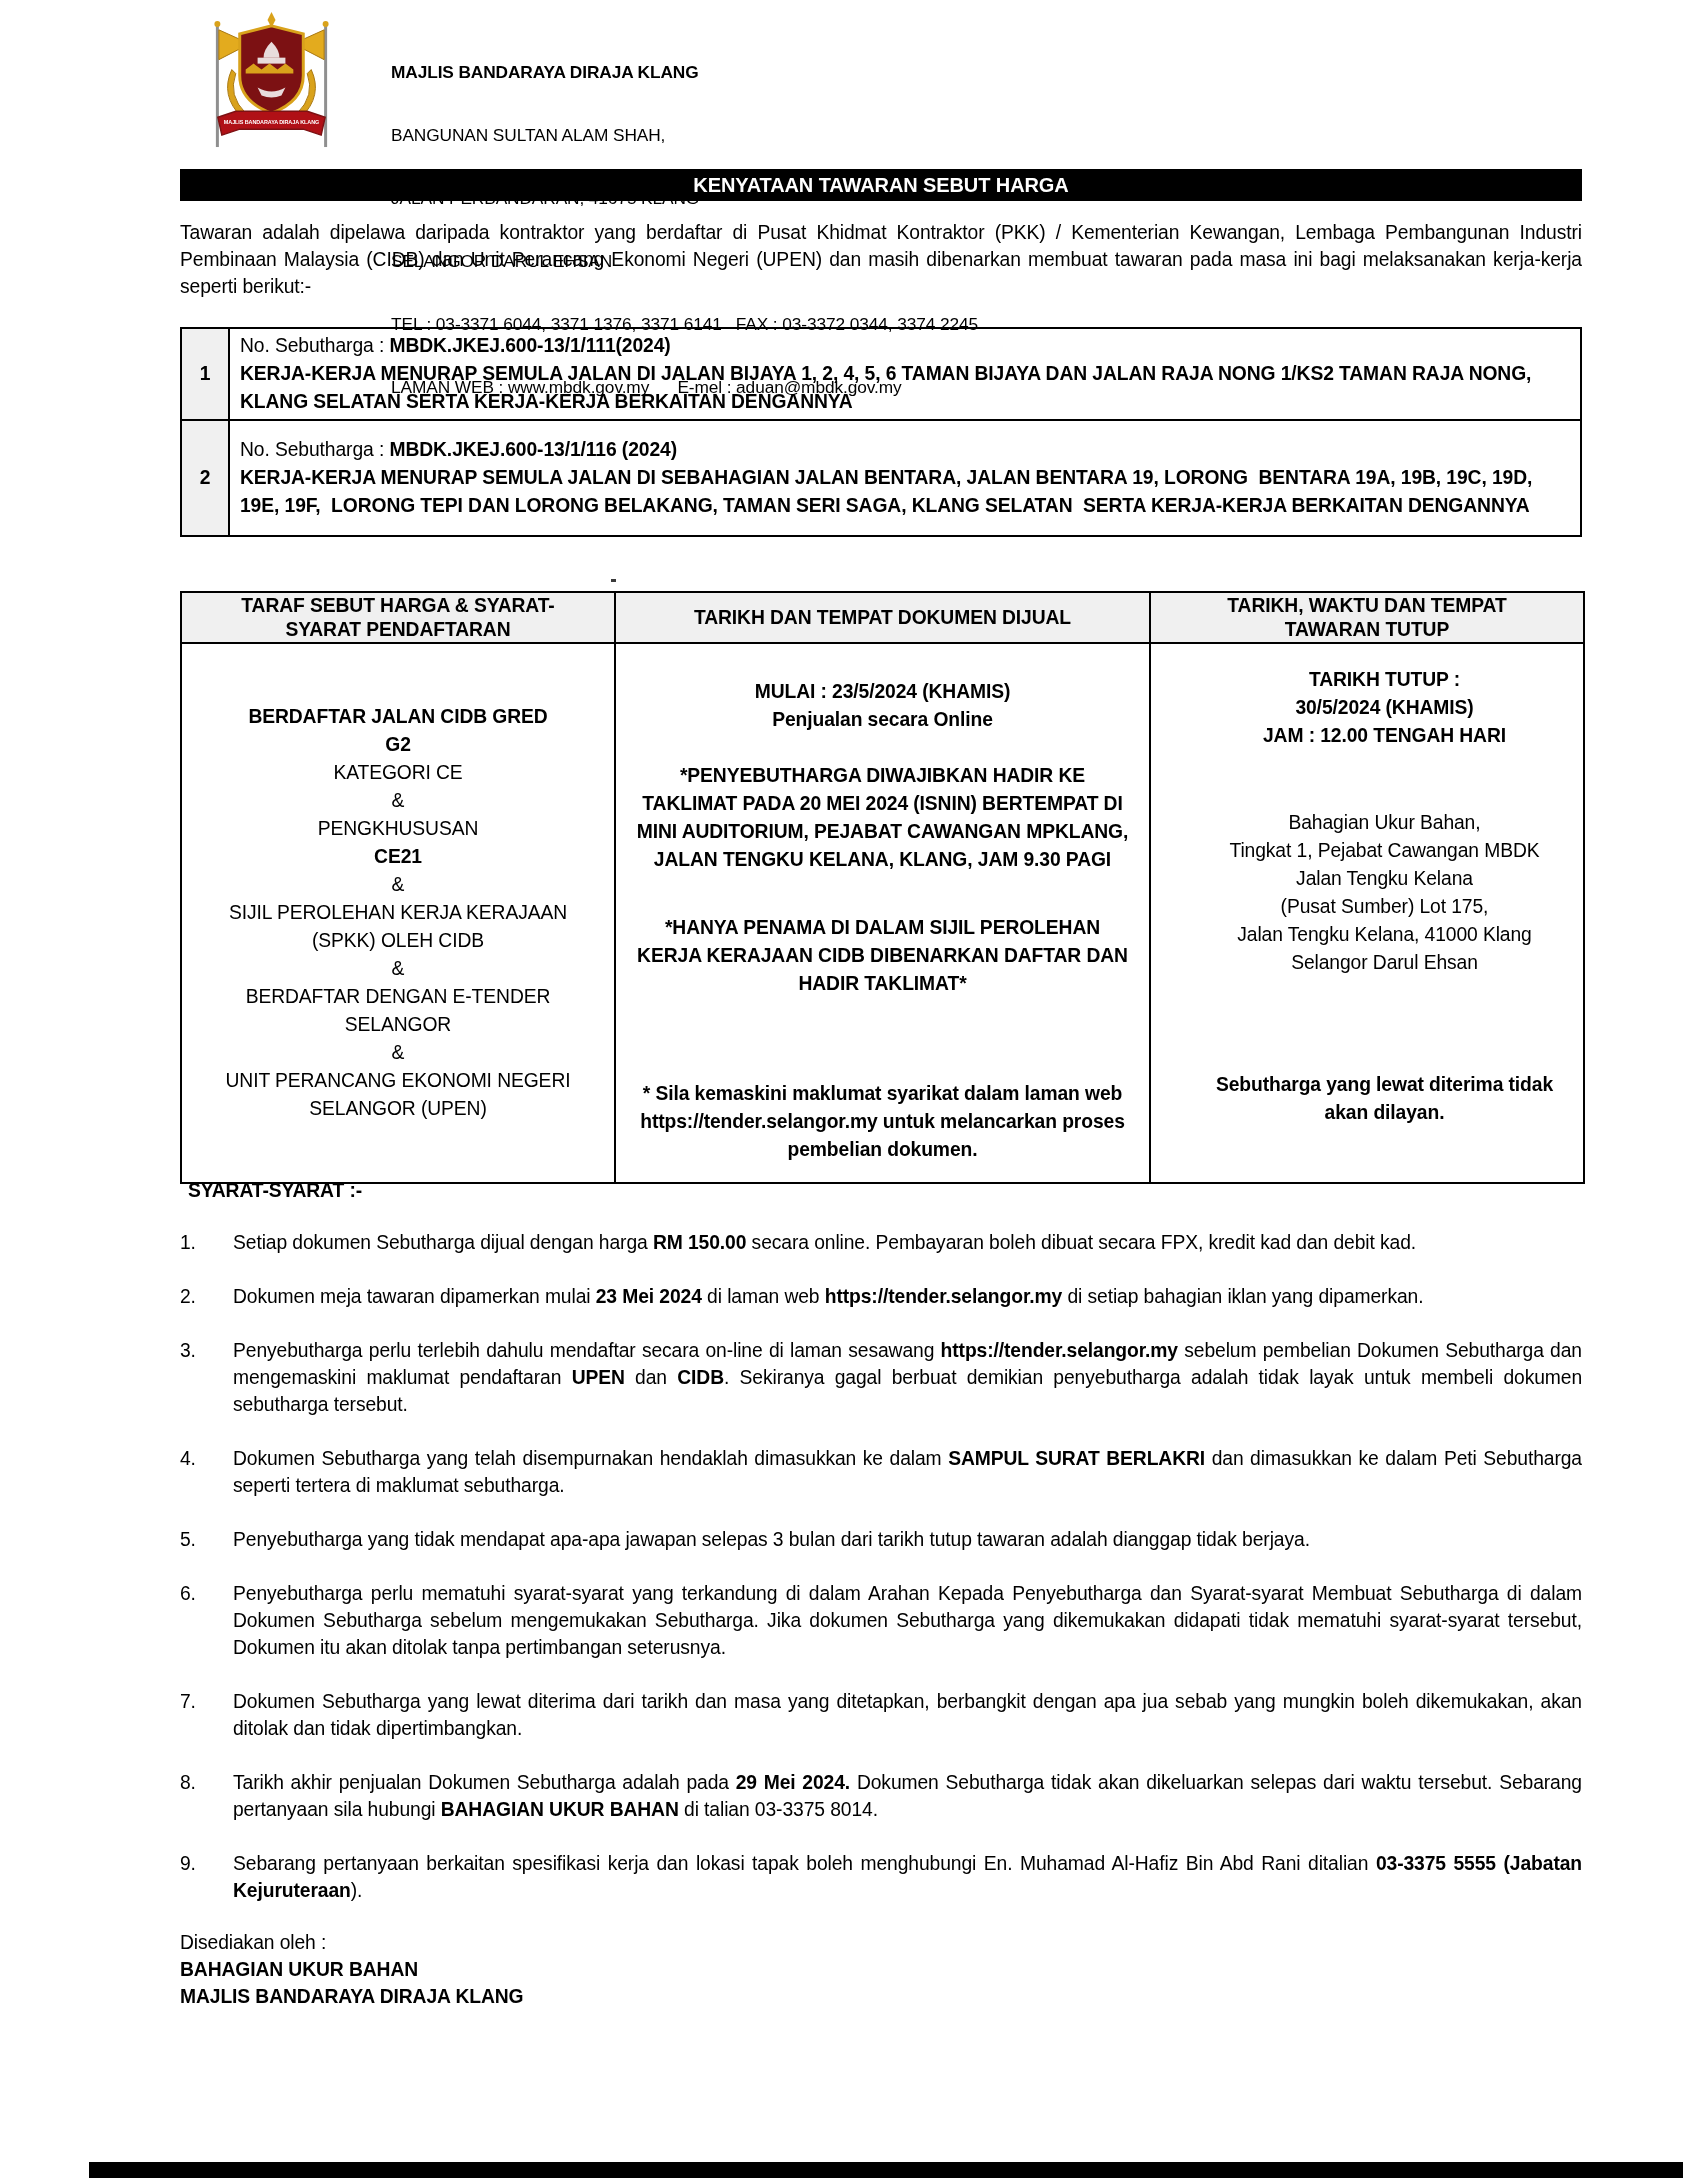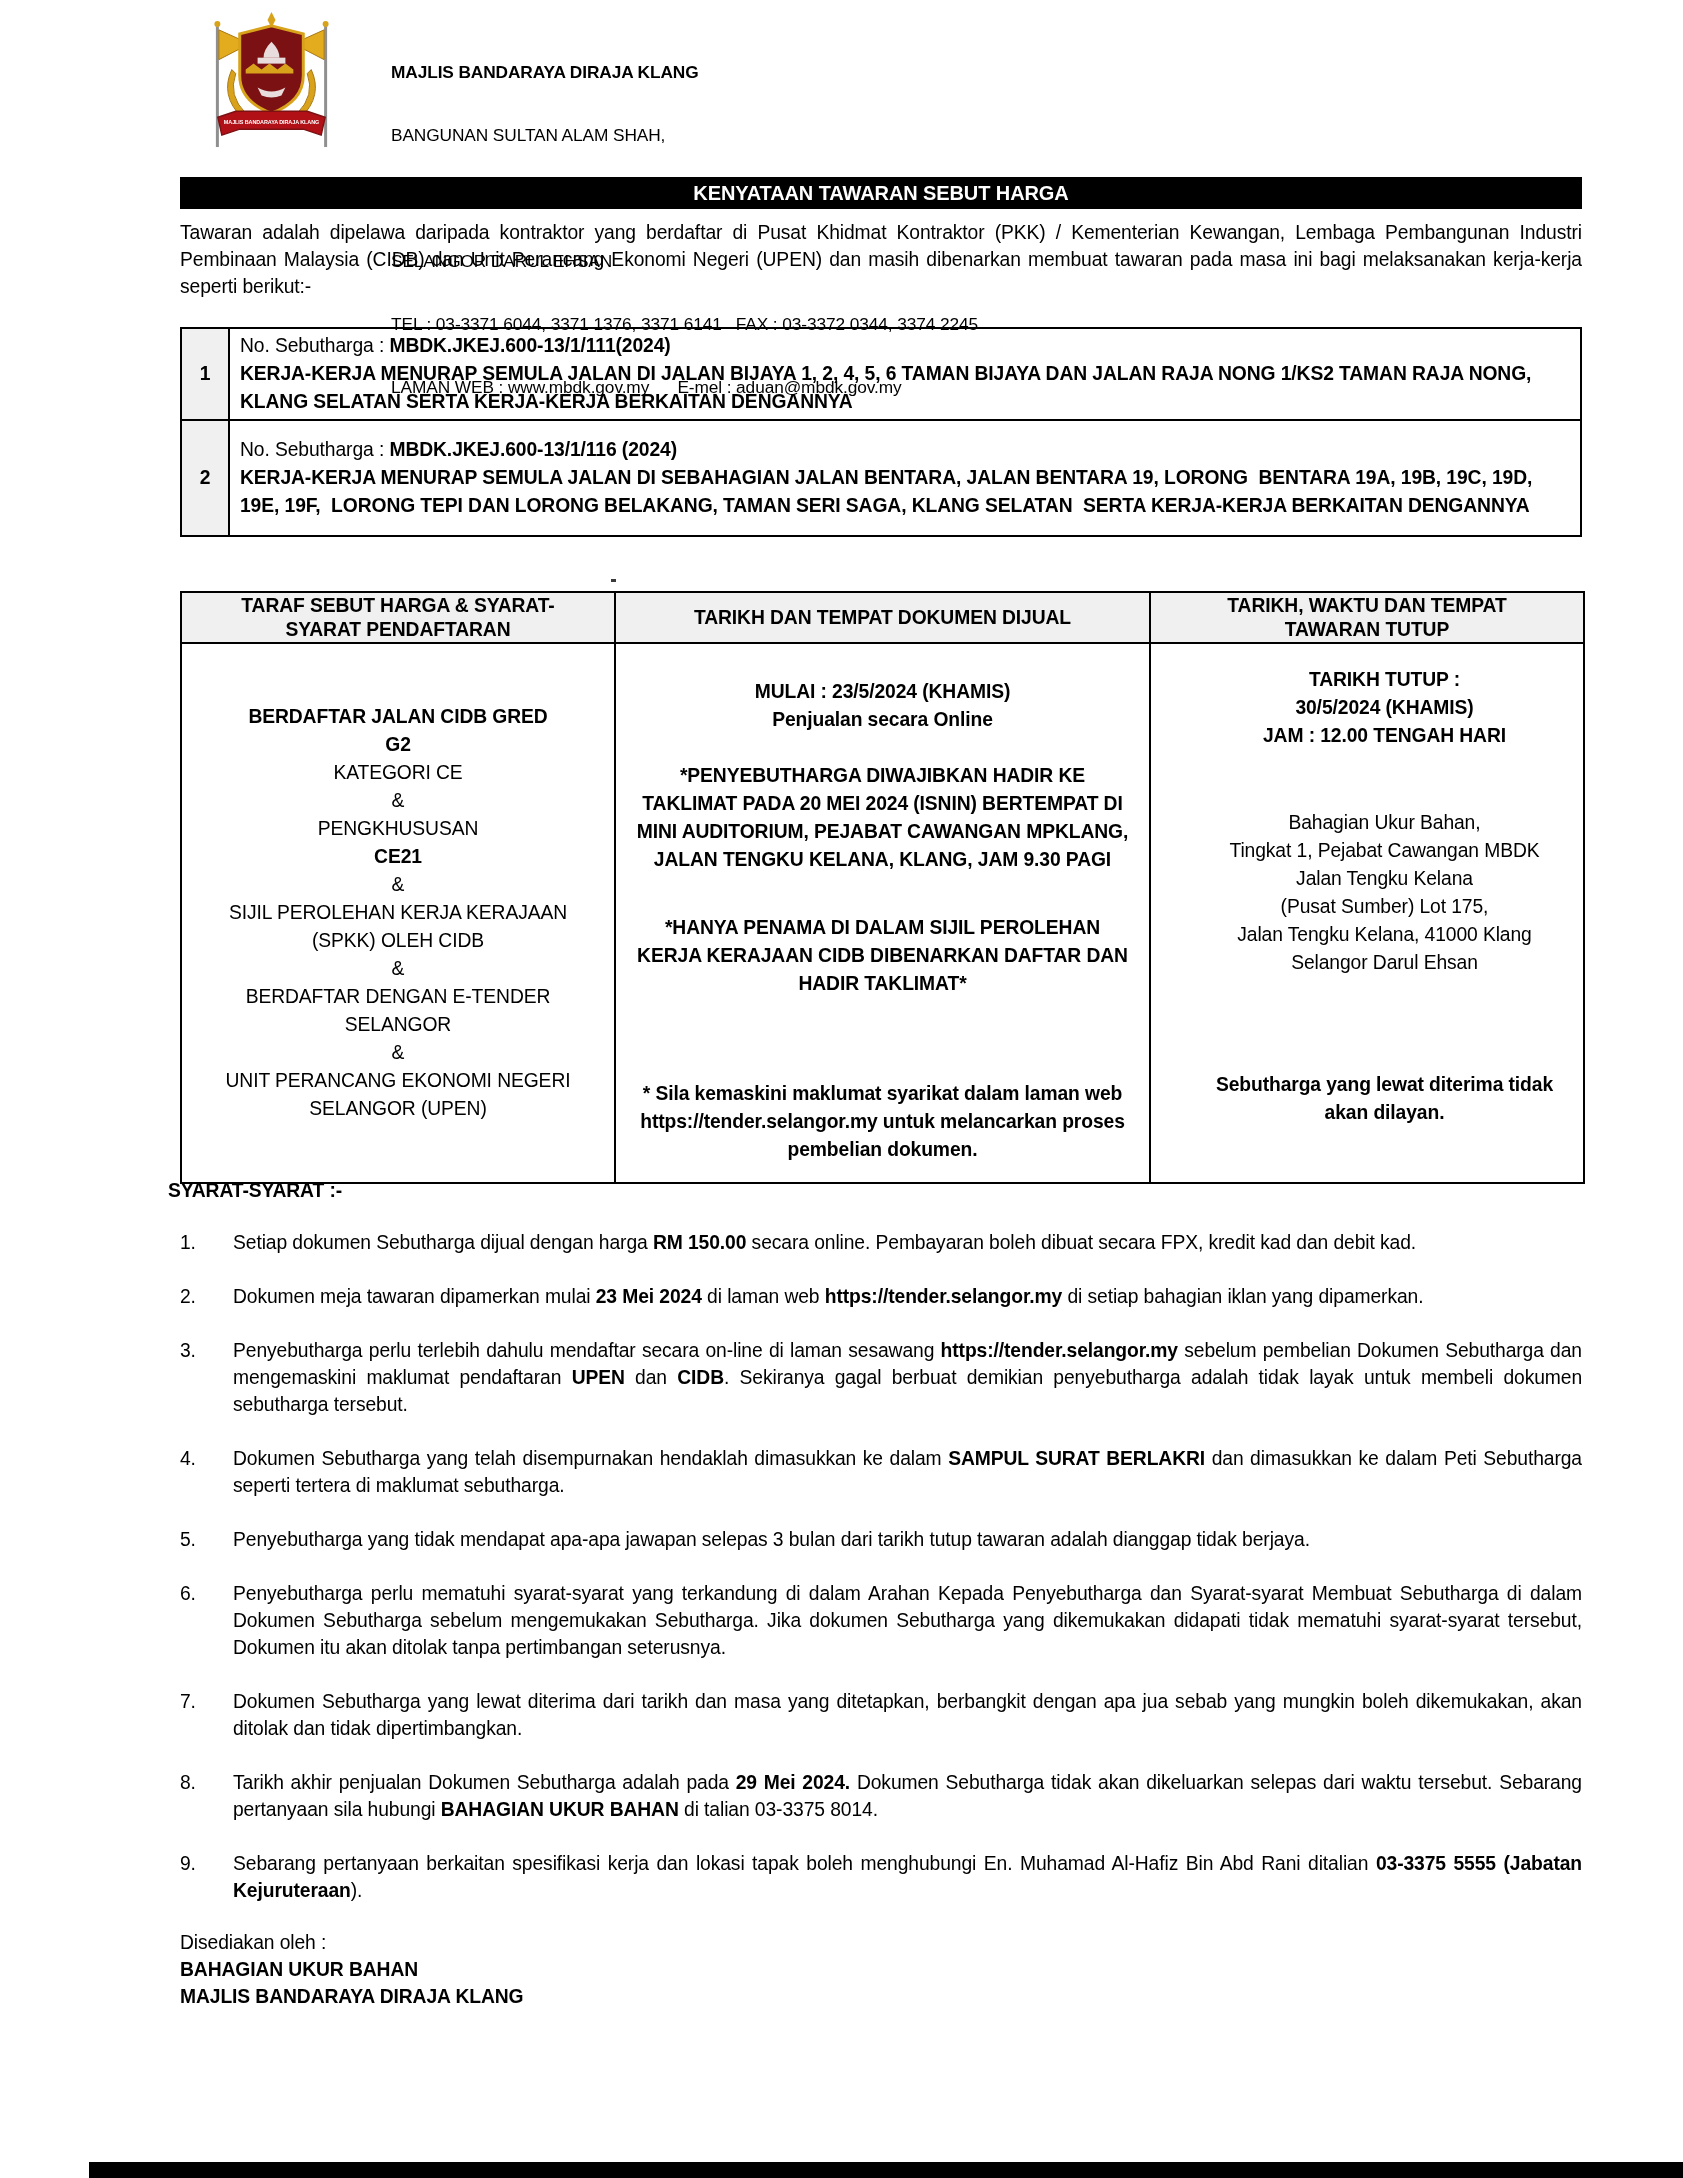--- a/index.html
+++ b/index.html
@@ -12,21 +12,21 @@
 
   
   .header-logo { position:absolute; left:198px; top:10px; width:147px; height:141px; }
   .header-text { position:absolute; left:391px; top:20px; font-size:17.3px; line-height:21px; white-space:pre-wrap; }
   .org-name { font-weight:bold; }
 
   
   .title-bar {
     position:absolute; left:180px; top:169px; width:1402px; height:32px;
     background:#000; color:#fff; font-weight:bold; font-size:20px;
-    display:flex; align-items:center; justify-content:center;margin-top:8px;
+    display:flex; align-items:center; justify-content:center;
   }
 
   
   .intro {
     position:absolute; left:180px; top:219px; width:1402px;
     font-size:19.3px; line-height:27px; text-align:justify;
   }
 
   
   table { border-collapse:collapse; table-layout:fixed; }
@@ -62,21 +62,21 @@
   .sale-cell .gap56 { margin-top:82px; }
   .close-cell { padding-top:22px;padding-left:36px; }
   .close-title { font-weight:bold; }
   .close-address { margin-top:59px; }
   .close-address .ln { min-height:28px; }
   .late-note { margin-top:94px; font-weight:bold; padding:0 8px; }
 
   .stray-dot { position:absolute; left:611px; top:579px; width:5px; height:3px; background:#3a3a3a; }
 
   
-  .syarat-heading { position:absolute; left:168px; top:1180px; font-size:19.3px; font-weight:bold; }
+  .syarat-heading { position:absolute; left:188px; top:1180px; font-size:19.3px; font-weight:bold; }
   .syarat-list { position:absolute; left:180px; top:1229px; width:1402px; }
   .syarat-item { display:flex; margin-bottom:27px; font-size:19.3px; line-height:27px; }
   .item-num { width:53px; flex:none; }
   .item-text { flex:1; text-align:justify; }
 
   
   .footer { position:absolute; left:180px; top:1929px; font-size:19.3px; line-height:27px; }
 
   .bottom-bar { position:absolute; left:89px; top:2162px; width:1594px; height:16px; background:#000; }
 </style>

